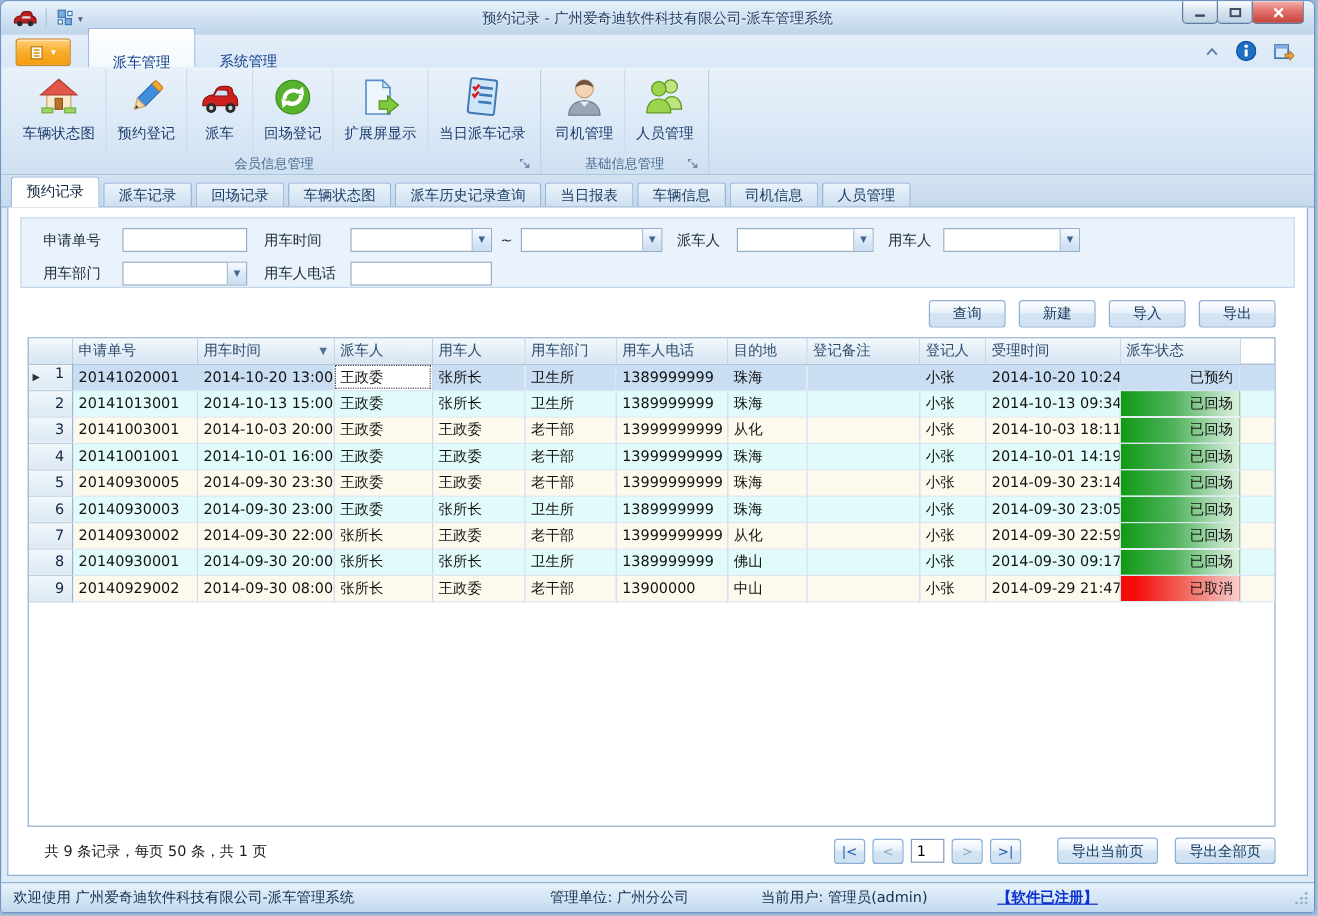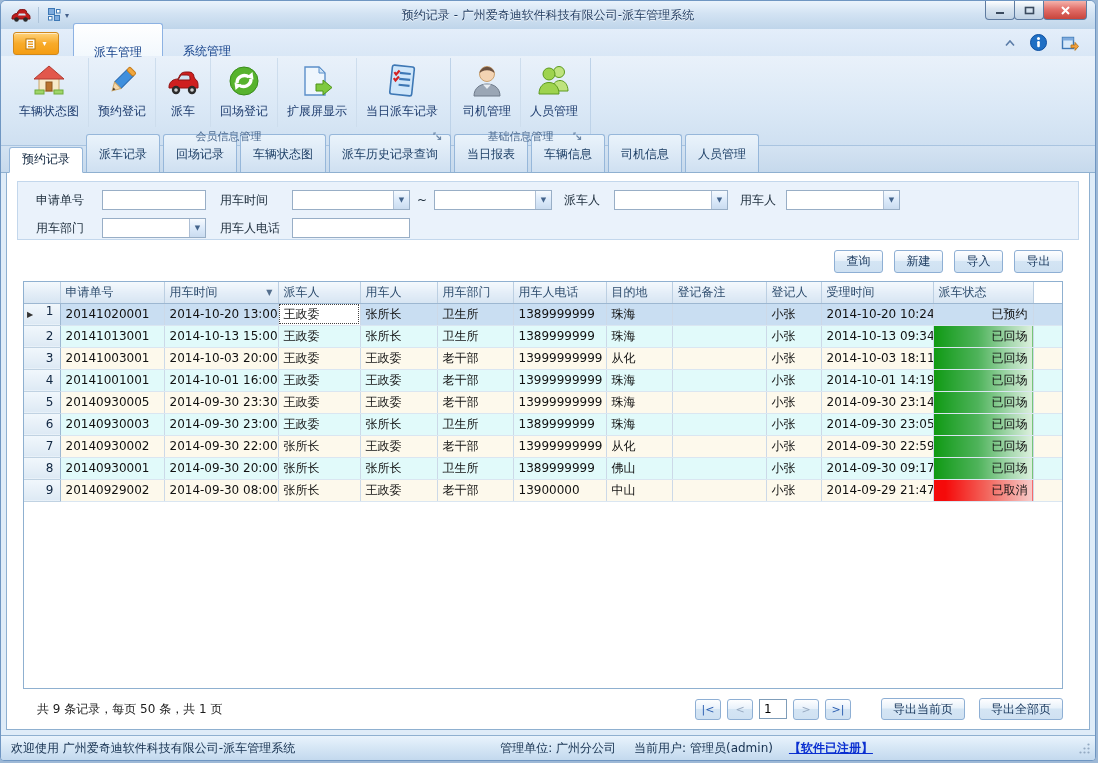--- a/index.html
+++ b/index.html
@@ -33,21 +33,21 @@
   .rbuttons { flex:1; display:flex; }
   .rbtn { display:flex; flex-direction:column; align-items:center; padding:5px 9px 2px; gap:4px; border-right:1px solid #cddded; cursor:pointer; }
   .rbtn:last-child { border-right:none; }
   .ricon { width:36px; height:36px; }
   .rlabel { font-size:12px; color:#1e3c6e; white-space:nowrap; }
   .rgroup-label-row { height:18px; display:flex; align-items:center; justify-content:center; position:relative; color:#49688f; font-size:11px; }
   .launcher { position:absolute; right:5px; bottom:4px; cursor:pointer; display:flex; }
 
   
   .doctabs { height:27px; display:flex; align-items:flex-end; padding-left:8px; background:linear-gradient(180deg,#d4e3f2,#c6d9ec); border-bottom:1px solid #8fb0d0; }
-  .dtab { height:38px; line-height:22px; padding:0 12px; margin-right:3px; background:linear-gradient(180deg,#eaf3fb,#cfe0f1); border:1px solid #96b7da; border-bottom:none; border-radius:3px 3px 0 0; color:#1d3f66; cursor:pointer; white-space:nowrap; display:flex; align-items:center; }
+  .dtab { height:20px; line-height:22px; padding:0 12px; margin-right:3px; background:linear-gradient(180deg,#eaf3fb,#cfe0f1); border:1px solid #96b7da; border-bottom:none; border-radius:3px 3px 0 0; color:#1d3f66; cursor:pointer; white-space:nowrap; display:flex; align-items:center; }
   .dtab[data-active="true"] { background:#ffffff; height:26px; margin-bottom:-1px; border-bottom:1px solid #fff; color:#10253e;flex-direction:column; }
   .dtab-close { margin-left:9px; color:#2d4d7d; font-weight:bold; font-size:12px; cursor:pointer; }
   .dtab-close:empty { display:none; }
 
   
   .content { flex:1; margin:0 5px 5px 5px; border:1px solid #8fb0d0; border-top:none; background:#fff; display:flex; flex-direction:column; overflow:hidden; }
 
   .filter-panel { margin:8px 10px 0 10px; height:59px; background:#eaf2fb; border:1px solid #c3d7ec; padding:7px 0 0 18px; }
   .frow { display:flex; align-items:center; height:22px; margin-bottom:6px; color:#20303f; }
   .flabel { display:inline-block; white-space:nowrap; }
@@ -57,21 +57,21 @@
   .fl-d { width:46px; margin-left:12px; }
   .ftext { height:20px; border:1px solid #98aec6; font:inherit; padding:0 3px; background:#fff; }
   .w-order { width:104px; } .w-phone { width:118px; }
   .combo { display:inline-flex; height:20px; border:1px solid #98aec6; background:#fff; }
   .combo .fill { flex:1; }
   .combo-btn { width:16px; background:linear-gradient(180deg,#f6fafe,#dceafa 50%,#cadcf0); border-left:1px solid #aebfd4; color:#44648c; font-size:7px; display:flex; align-items:center; justify-content:center; cursor:pointer; }
   .cw-time { width:118px; } .cw-person { width:114px; } .cw-dept { width:104px; }
   .fsep { margin:0 7px; color:#20303f; }
 
   .actions { display:flex; justify-content:flex-end; gap:11px; margin:10px 26px 0 0; }
-  .abtn { width:49px; height:23px; background:linear-gradient(180deg,#fefeff,#e8f1fa 45%,#d4e5f4 50%,#cfe1f2); border:1px solid #8eafd4; border-radius:3px; color:#1c3b60; font:inherit; cursor:pointer; }
+  .abtn { width:64px; height:23px; background:linear-gradient(180deg,#fefeff,#e8f1fa 45%,#d4e5f4 50%,#cfe1f2); border:1px solid #8eafd4; border-radius:3px; color:#1c3b60; font:inherit; cursor:pointer; }
 
   
   .grid-wrap { margin:8px 26px 0 16px; flex:1; border:1px solid #8fb0d0; background:#fff; overflow:hidden; }
   table.grid { border-collapse:collapse; table-layout:fixed; width:1041px; }
   th { height:21px; font-weight:normal; text-align:left; padding:0 0 0 5px; color:#2e4d6e; background:linear-gradient(180deg,#f4f9fd,#e3edf7 55%,#d7e5f2); border-right:1px solid #bccfe2; border-bottom:1px solid #9db7d1; position:relative; white-space:nowrap; overflow:hidden; cursor:pointer; }
   .sortmark { position:absolute; right:5px; top:6px; font-size:8px; color:#546f8e; }
   .sortmark:empty { display:none; }
   td { height:21px; padding:0 0 0 5px; color:#111; border-right:1px solid #ccd9e8; border-bottom:1px solid #dae6f1; overflow:hidden; white-space:nowrap; }
   tbody tr { cursor:default; }
   tbody tr:nth-child(odd) td { background:#fdf9ec; }
@@ -90,21 +90,21 @@
   .gridfooter { height:40px; display:flex; align-items:center; padding:0 26px 0 16px; }
   .summary { margin-left:14px; color:#1c1c1c; }
   .pager { margin-left:auto; display:flex; align-items:center; gap:6px; }
   .pgbtn { width:26px; height:21px; background:linear-gradient(180deg,#fefeff,#e8f1fa 45%,#d4e5f4 50%,#cfe1f2); border:1px solid #8eafd4; border-radius:3px; color:#2a5db0; font:inherit; font-size:11px; cursor:pointer; }
   .pgbtn.dis { color:#97a9c0; cursor:default; }
   .pageinput { width:28px; height:20px; border:1px solid #7f9db9; font:inherit; padding-left:4px; }
   .expbtn { width:84px; height:22px; background:linear-gradient(180deg,#fefeff,#e8f1fa 45%,#d4e5f4 50%,#cfe1f2); border:1px solid #8eafd4; border-radius:3px; color:#1c3b60; font:inherit; cursor:pointer; margin-left:8px; }
   .pager .gap { width:10px; }
 
   
-  .statusbar { height:25px; border-top:1px solid #8fb0d0; background:linear-gradient(180deg,#e9f3fc,#d5e6f5 50%,#c3d9ee); display:flex; align-items:center; padding:0 4px 0 10px; color:#15304f; }
+  .statusbar { height:25px; border-top:1px solid #8fb0d0; background:linear-gradient(180deg,#e9f3fc,#d5e6f5 50%,#c3d9ee); display:flex; align-items:center; padding:0 4px 0 10px; color:#15304f;gap:42px; }
   .sb-org { margin-left:auto; }
   .sb-user { margin-left:18px; }
   .sb-license { margin-left:16px; color:#0a2fd0; font-weight:bold; text-decoration:underline; cursor:pointer; }
   .sb-date { margin-left:14px; margin-right:10px; }
   .sb-grip { margin-left:auto; display:flex; }
 </style>
 </head>
 <body>
 
 <div class="window">

